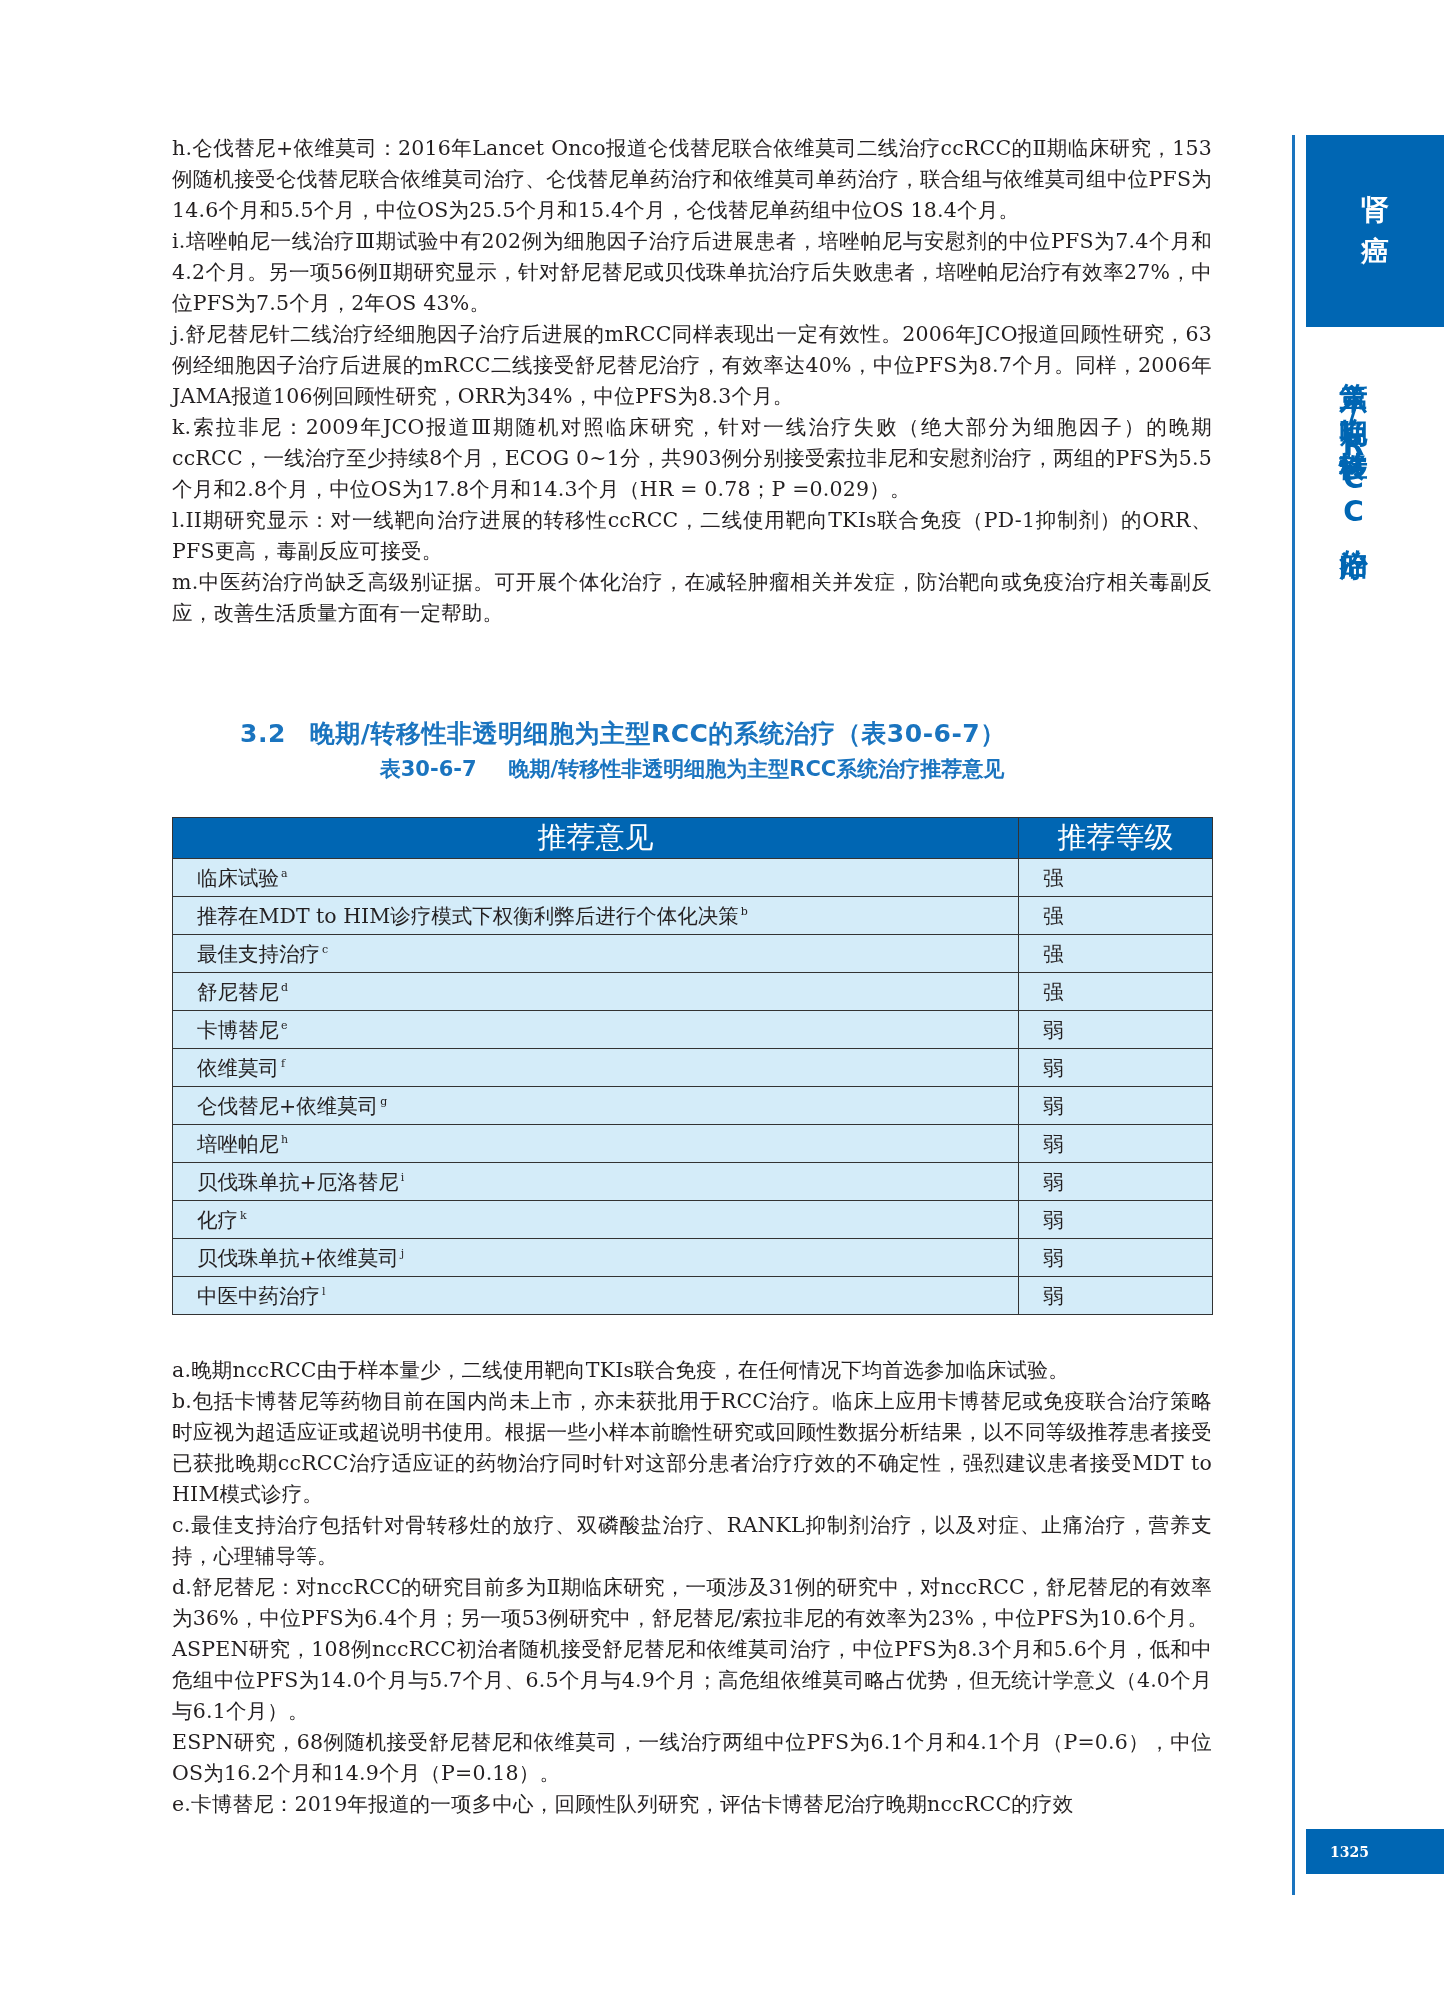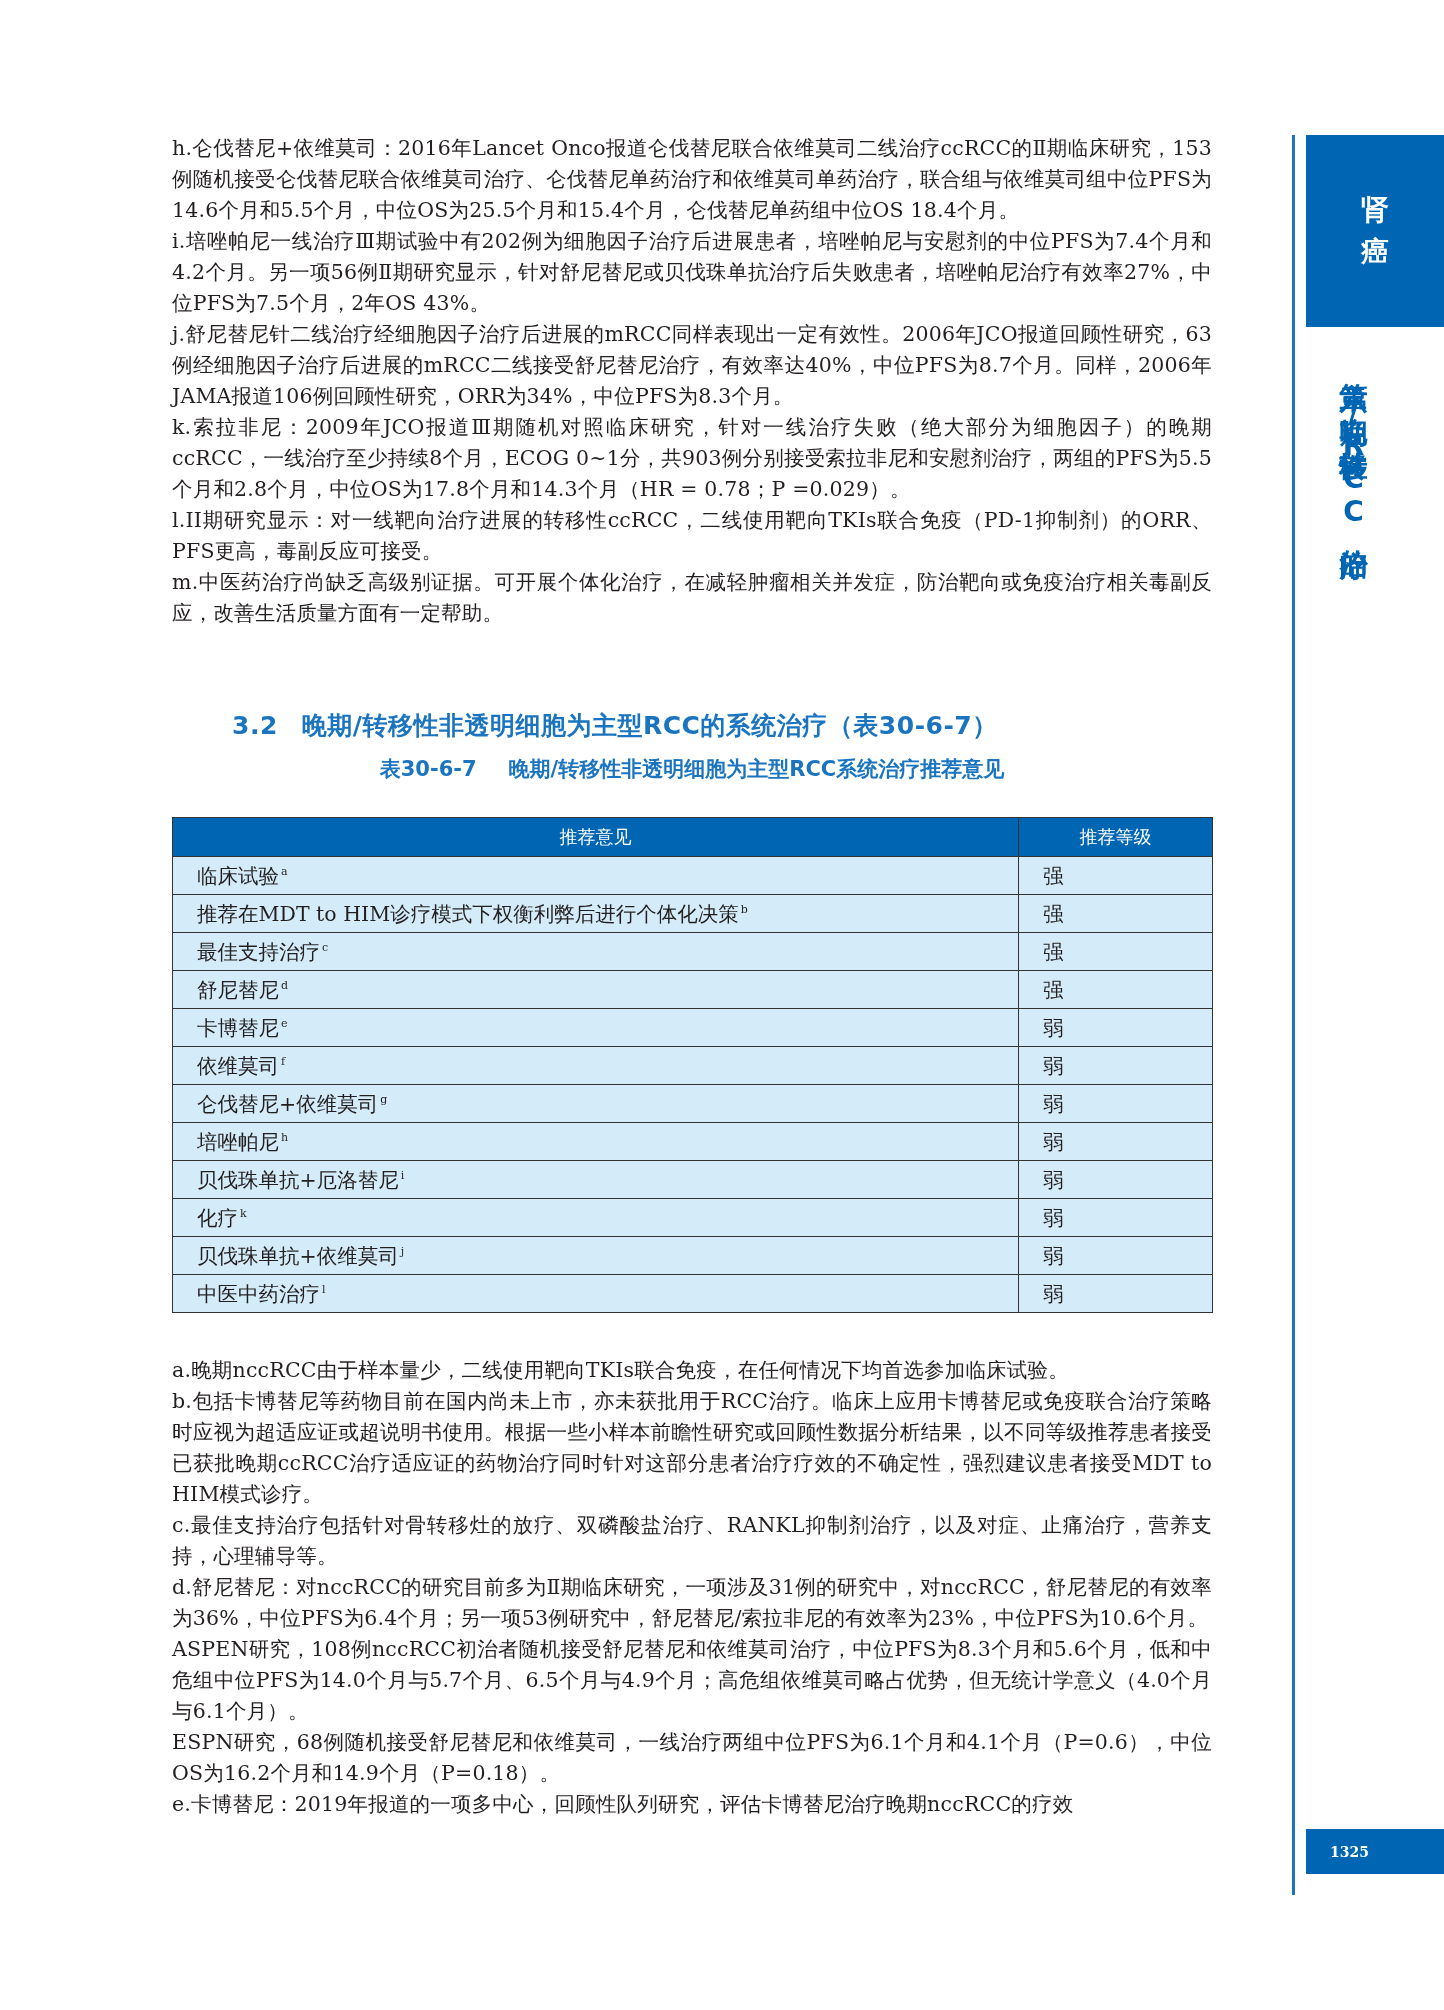--- a/index.html
+++ b/index.html
@@ -1,28 +1,28 @@
 <!DOCTYPE html>
 <html><head>
 <meta charset="utf-8">
 <style>
   html, body { margin: 0; padding: 0; background: #ffffff; }
   body { width: 1444px; height: 2010px; position: relative; overflow: hidden;
          font-family: "DejaVu Serif", "Liberation Serif", serif; color: #231f20; }
   .main { position: absolute; left: 172px; top: 133px; width: 1040px; }
   .para { font-size: 20.5px; line-height: 31px; margin: 0; text-align: justify; letter-spacing: 0.2px; }
   .section-title { position: absolute; left: 228px; top: 705px; font-family: "DejaVu Sans", "Liberation Sans", sans-serif;
-                   font-size: 25px; color: #1a74bf; margin: 4px; letter-spacing: 0.5px; }
+                   font-size: 25px; color: #1a74bf; margin: 12px; letter-spacing: 0.5px; }
   .section-title .num { margin-right: 24px; }
   .table-caption { position: absolute; left: 172px; width: 1040px; top: 755px; text-align: center;
                    font-family: "DejaVu Sans", "Liberation Sans", sans-serif; font-size: 21px; color: #1a74bf; font-weight: bold; margin: 0; }
   .table-caption .num { margin-right: 32px; }
   .rec-table { position: absolute; left: 172px; top: 817px; width: 1041px; border-collapse: collapse; }
   .rec-table th { background: #0066b3; color: #ffffff; font-family: "DejaVu Sans", "Liberation Sans", sans-serif;
-                  font-weight: normal; font-size: 18px; height: 38px; padding: 0; border: 1.5px solid #333; }
+                  font-weight: normal; font-size: 29px; height: 38px; padding: 0; border: 1.5px solid #333; }
   .rec-table td { background: #d4ecf9; font-size: 20.5px; height: 37px; padding: 0 24px; border: 1.5px solid #333; }
   .rec-table td.lvl { width: 145px; }
   .rec-table sup { font-size: 11px; vertical-align: 8px; margin-left: 2px; }
   .notes { position: absolute; left: 172px; top: 1355px; width: 1040px; }
   .right-rule { position: absolute; left: 1292px; top: 135px; width: 3px; height: 1760px; background: #1a74bf; }
   .side-tab { position: absolute; left: 1306px; top: 135px; width: 138px; height: 192px; background: #0066b3;
               color: #ffffff; font-family: "DejaVu Sans", "Liberation Sans", sans-serif; font-weight: bold; font-size: 28px;
               display: flex; flex-direction: column; align-items: center; justify-content: center; line-height: 42px; }
   .side-tab span { display: block; }
   .chapter-vert { position: absolute; left: 1333px; top: 360px; width: 40px; color: #0066b3;

